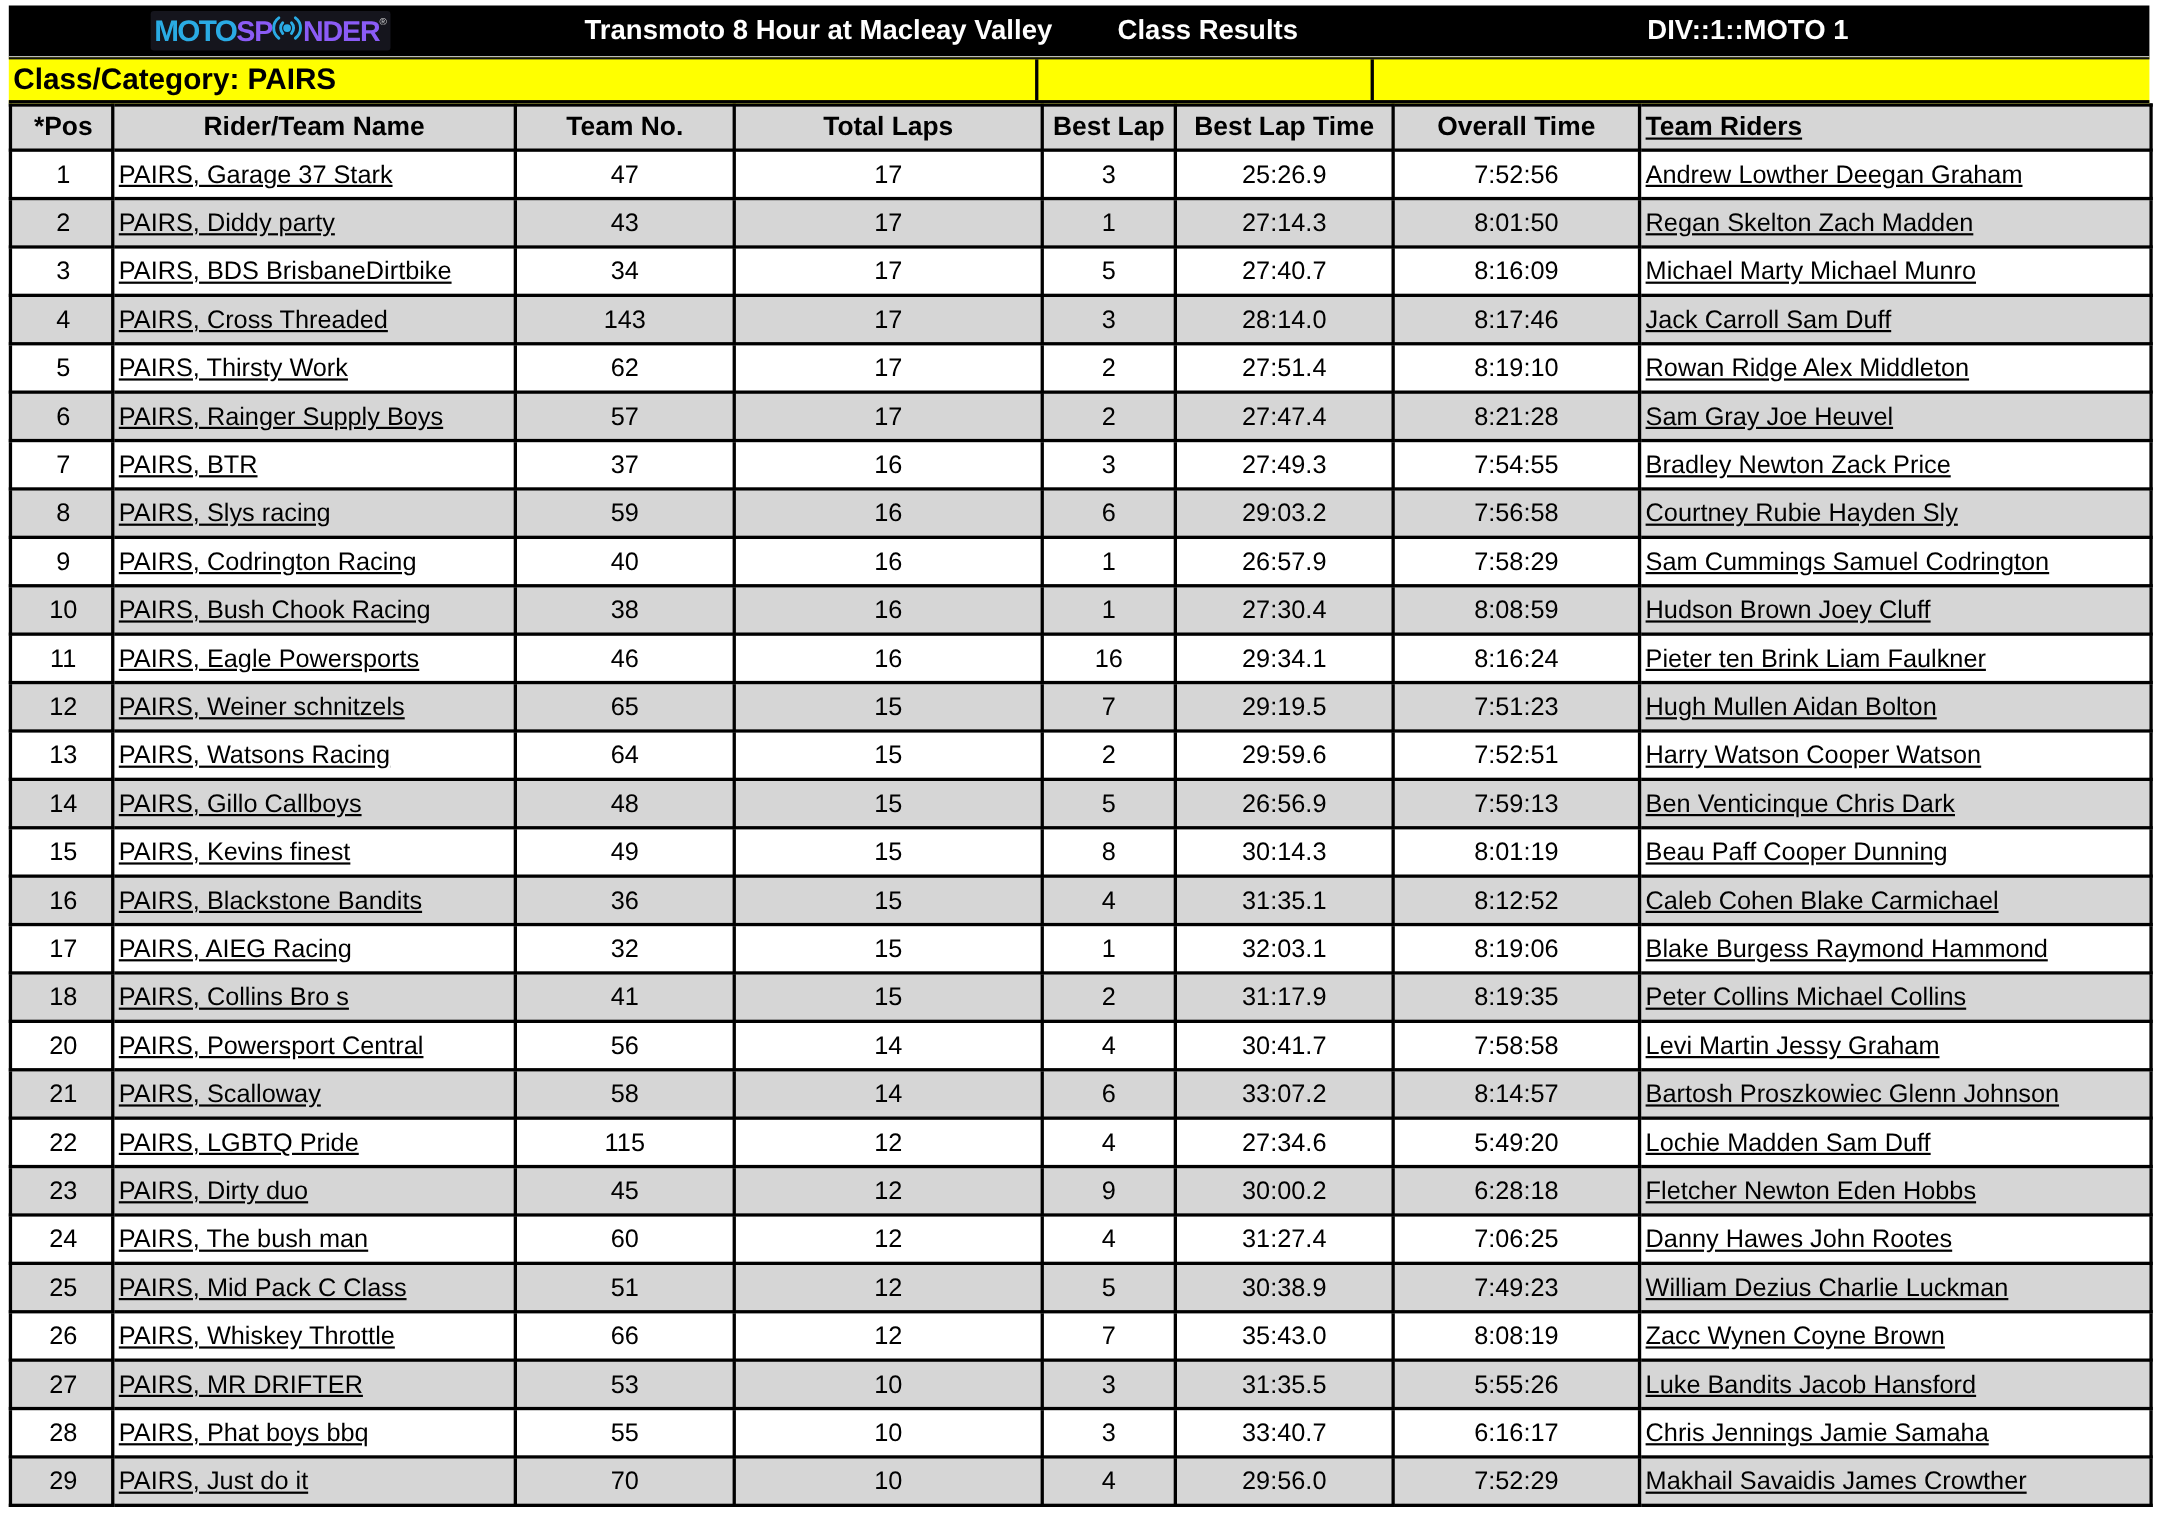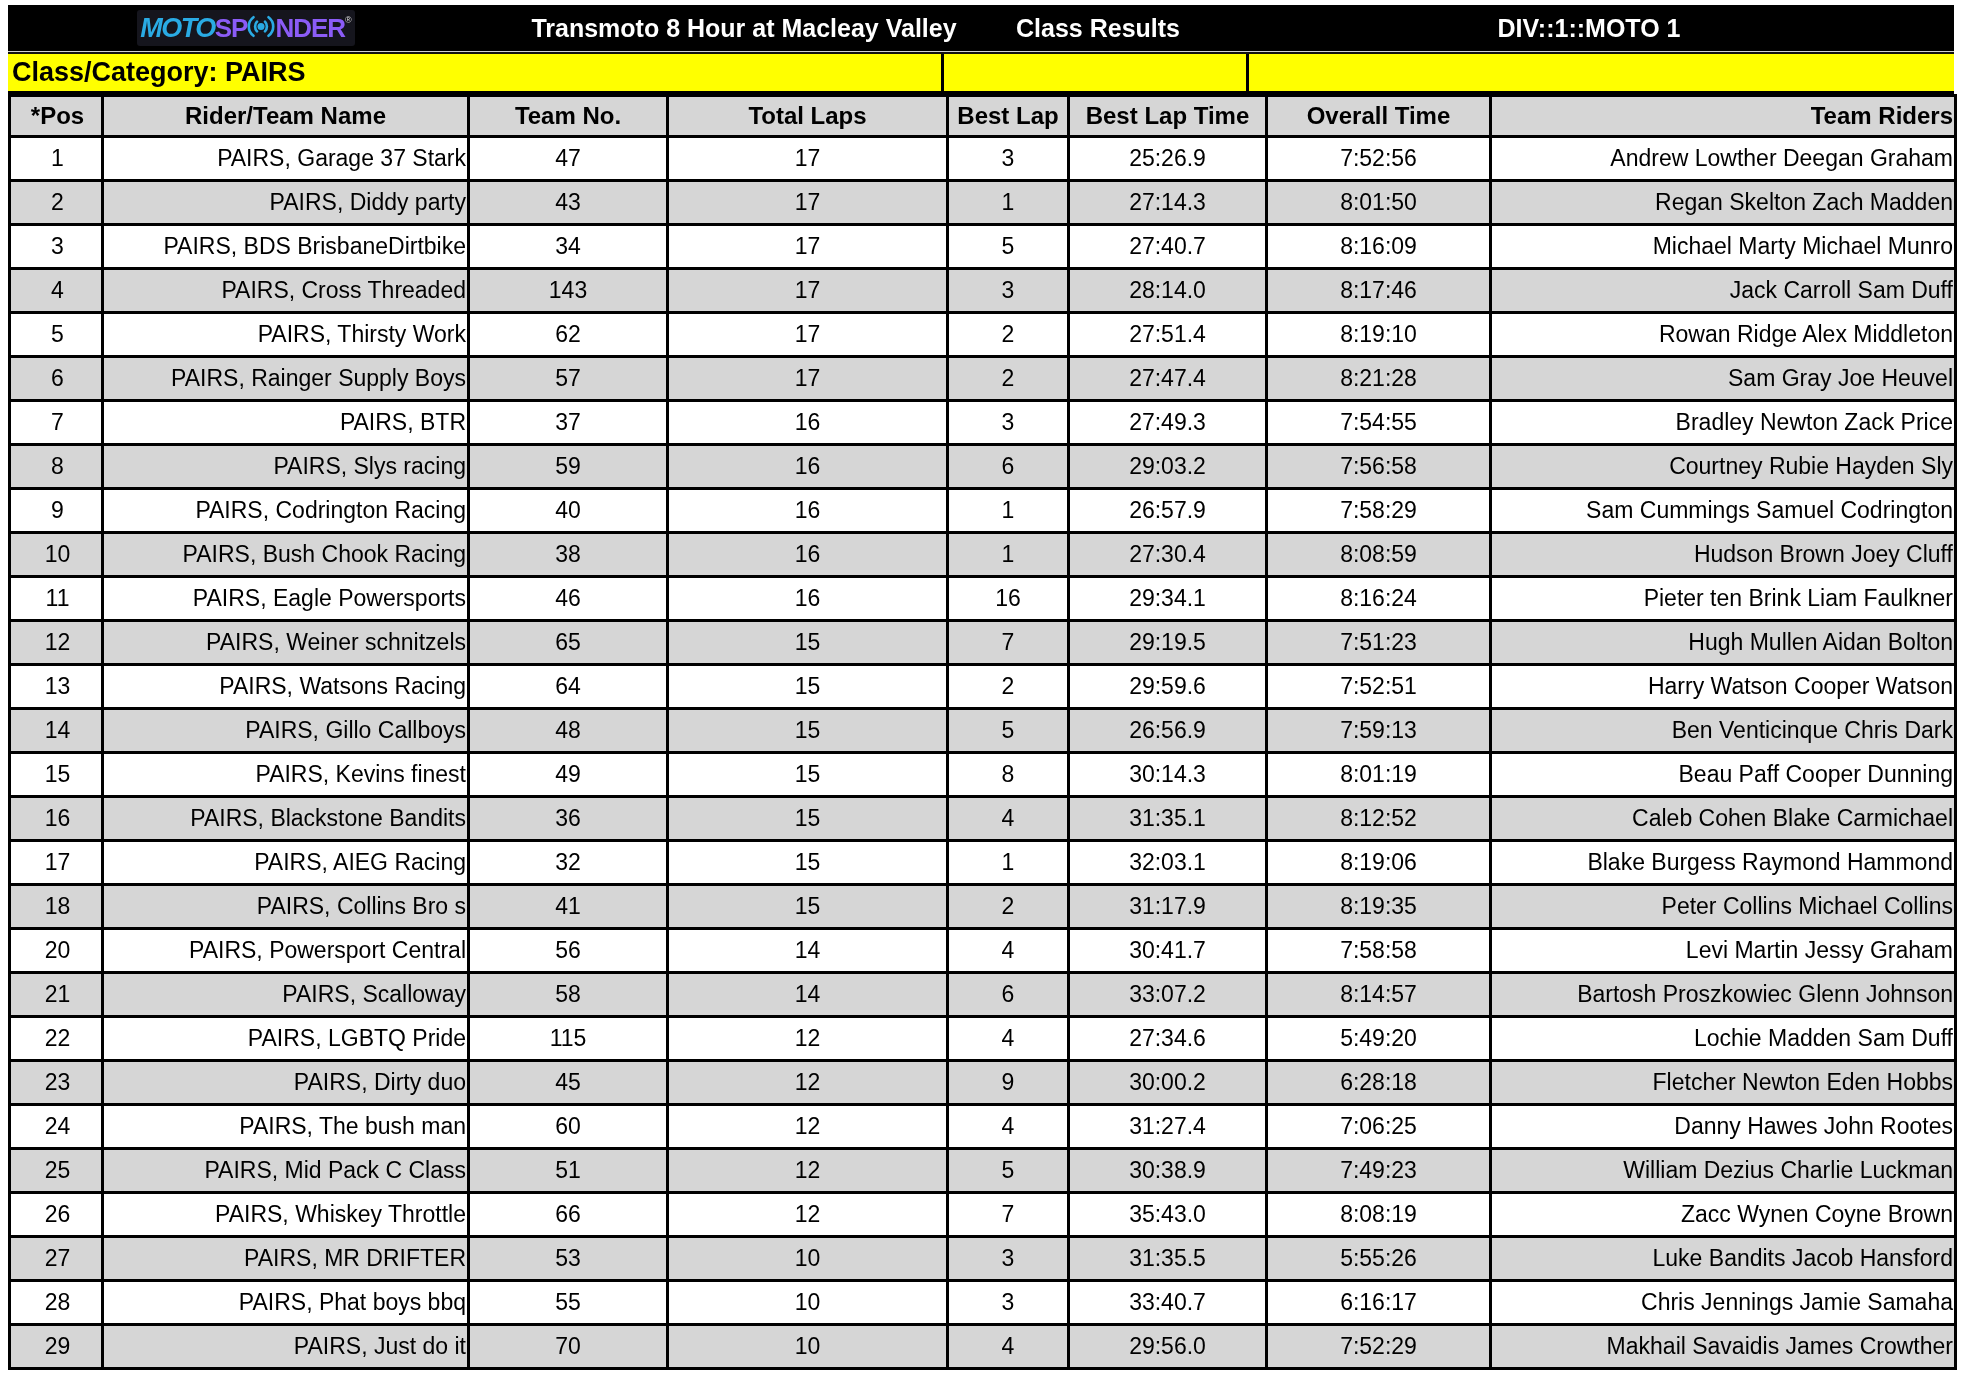--- a/index.html
+++ b/index.html
@@ -10,21 +10,21 @@
   }
   .sheet{position:absolute;left:8px;top:5px;width:1946px;}
 
   
   .title-bar{position:relative;height:46px;background:#000;border-bottom:1px solid #cfcfcf;}
   .logo{
     position:absolute;left:129px;top:5px;width:218px;height:36px;
     background:#15151d;border-radius:3px;
     display:flex;align-items:center;justify-content:center;
   }
-  .logo-moto{color:#2aabe4;font-weight:bold;font-size:27px;letter-spacing:-1.5px;font-style:italic;}
+  .logo-moto{color:#2aabe4;font-weight:bold;font-size:27px;letter-spacing:-1.5px;}
   .logo-sp,.logo-nder{color:#8b5cf6;font-weight:600;font-size:26px;letter-spacing:-1px;}
   .wave{margin:0 -1px;}
   .logo-reg{color:#d9d9d9;font-size:9px;align-self:flex-start;margin-top:5px;}
   .bar-text{
     position:absolute;top:50%;transform:translate(-50%,-50%);
     color:#fff;font-weight:bold;font-size:25px;white-space:nowrap;
   }
   .event-title{left:736px;}
   .report-type{left:1090px;text-align:right;}
   .division{left:1581px;}
@@ -42,21 +42,21 @@
   
   table{border-collapse:collapse;table-layout:fixed;width:1946px;}
   th,td{
     border:3px solid #000;height:39px;vertical-align:middle;
     font-size:23px;overflow:hidden;white-space:nowrap;
   }
   thead th{background:#d6d6d6;font-weight:bold;font-size:24px;height:36px;}
   tbody tr:nth-child(odd){background:#ffffff;}
   tbody tr:nth-child(even){background:#d6d6d6;}
   .c-pos{text-align:center;padding-left:4px;}
-  .c-team,.c-riders{text-align:right;padding-left:16px;}
+  .c-team,.c-riders{text-align:left;padding-left:4px;text-decoration:underline;}
   .c-num{text-align:center;}
 </style>
 </head>
 <body>
 
 <div class="sheet">
 
   <div class="title-bar">
     <div class="logo">
       <span class="logo-moto">MOTO</span>

